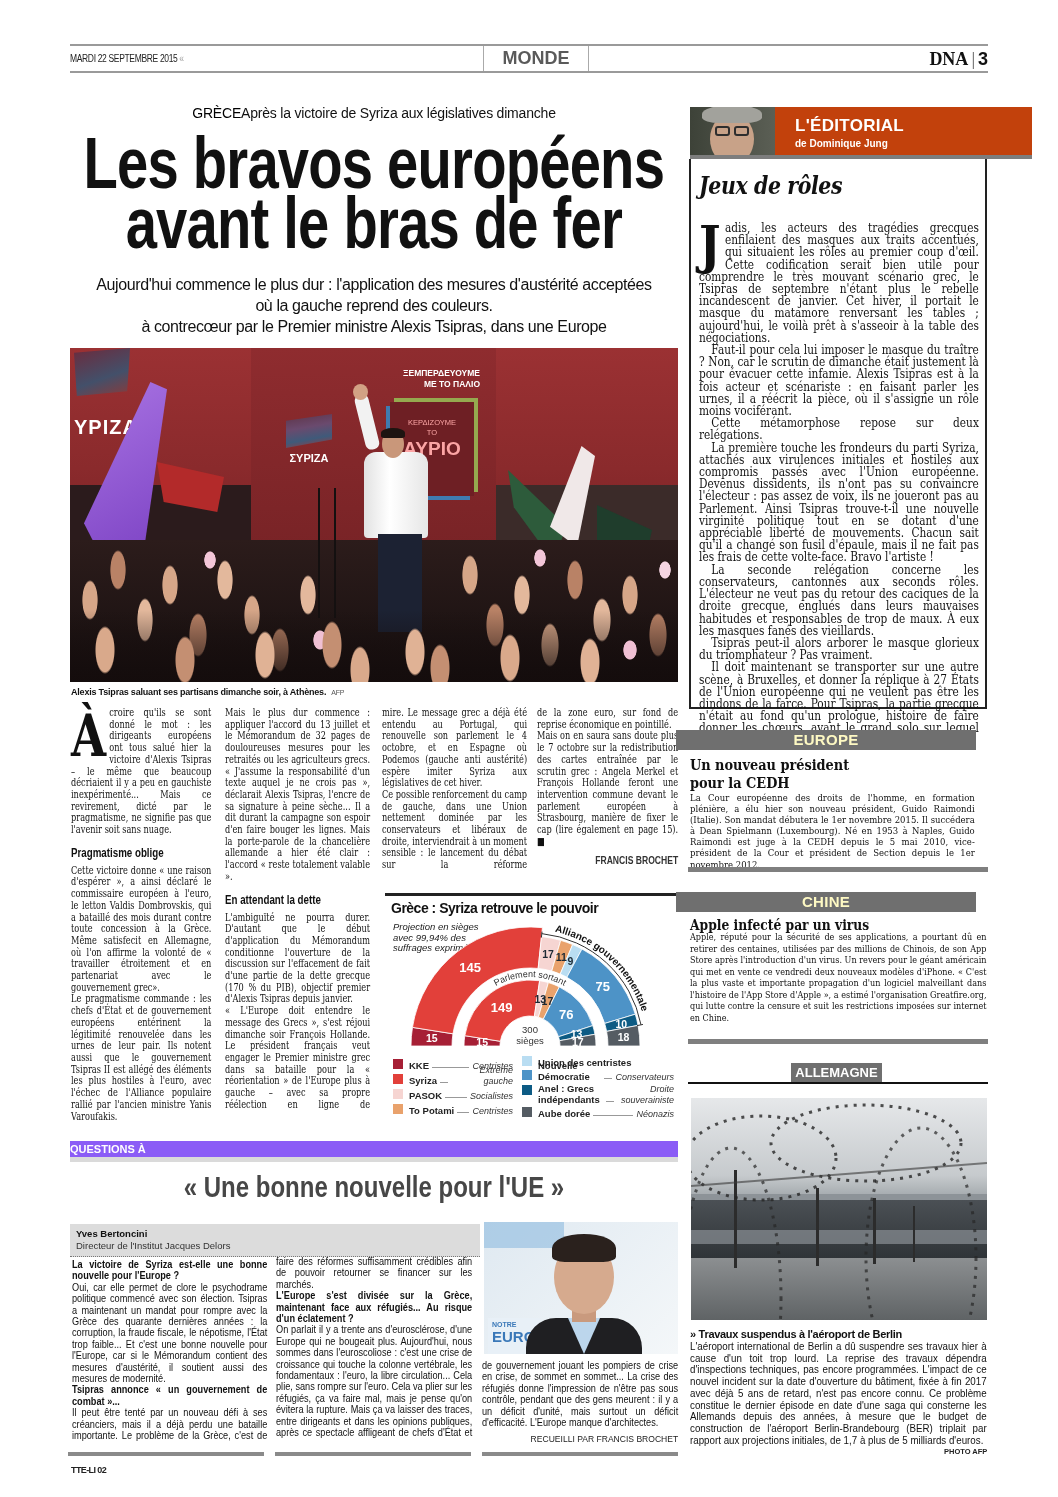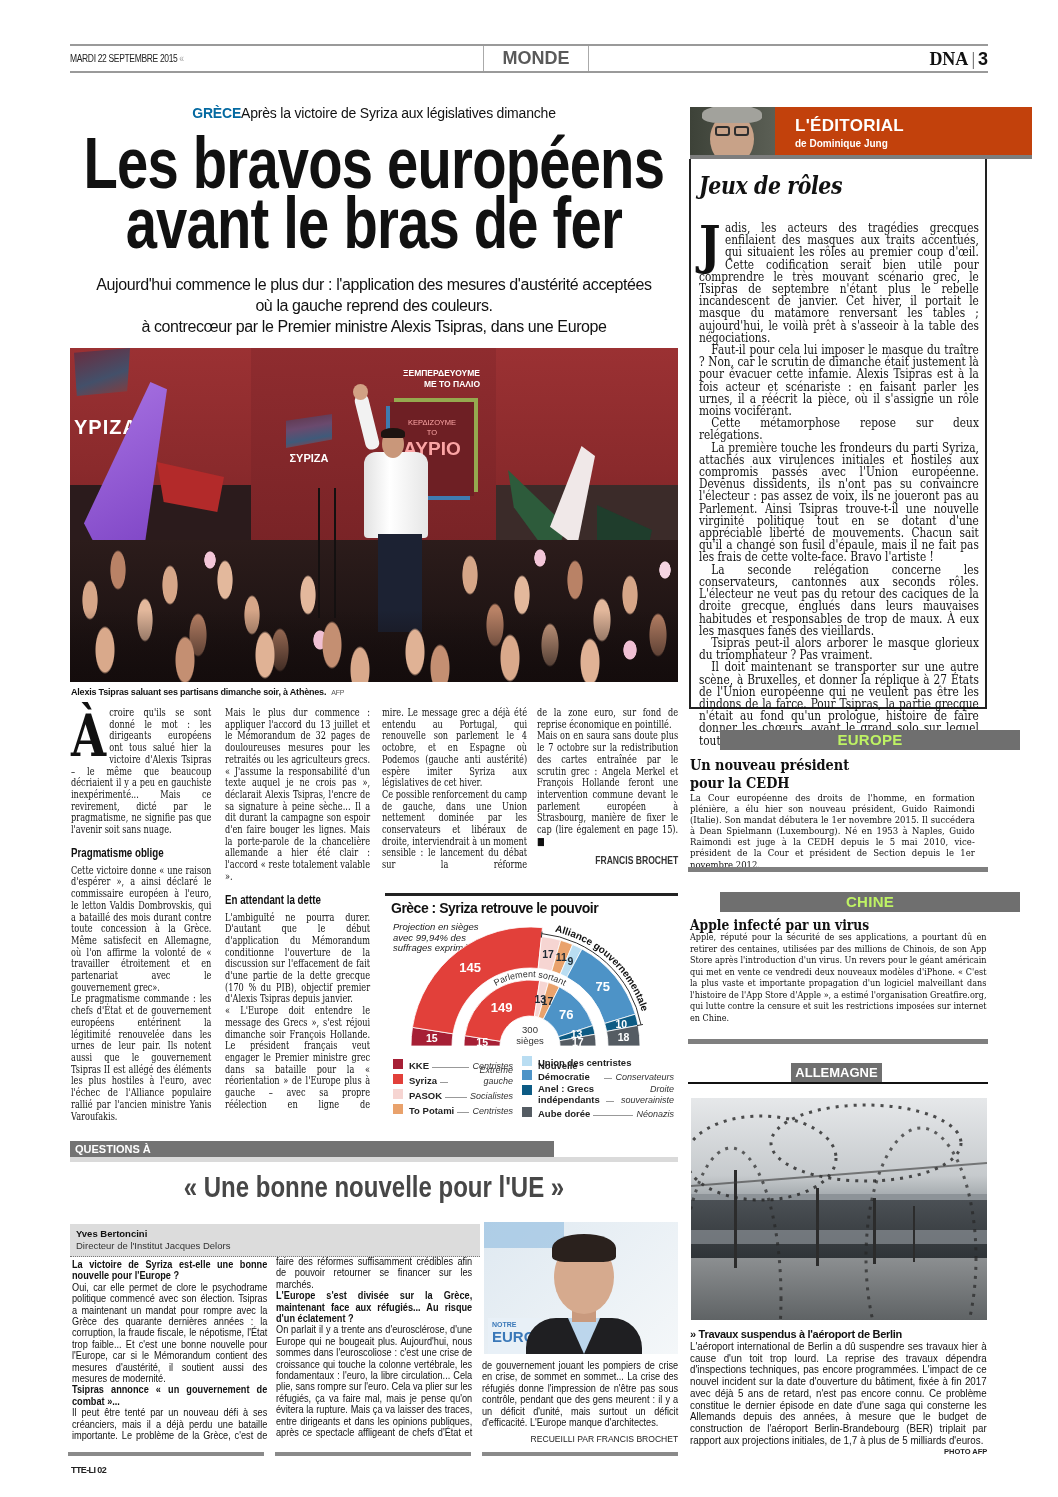--- a/index.html
+++ b/index.html
@@ -11,21 +11,21 @@
 .hdr-rule{position:absolute;left:70px;width:918px;height:2px;background:#9a9a9a}
 .hdr-date{left:70px;top:53px;font:10px/12px "Liberation Sans",sans-serif;letter-spacing:-0.4px;color:#222;transform:scaleX(.85);transform-origin:0 0;white-space:nowrap}
 .hdr-marker{color:#a0a0a0;margin-left:2px}
 .hdr-section{left:483px;top:46px;width:106px;height:25px;border-left:1px solid #aaa;border-right:1px solid #aaa;text-align:center;font:bold 18px/25px "Liberation Sans",sans-serif;color:#5a5a5a}
 .hdr-brand{left:900px;top:49px;width:88px;text-align:right;font:bold 18px/20px "Liberation Serif",serif;white-space:nowrap}
 .hdr-sep{font-weight:normal;color:#555;margin:0 3px}
 .hdr-page{font-family:"Liberation Sans",sans-serif}
 
 
 .kicker{left:70px;top:104px;width:608px;text-align:center;font:14px/18px "Liberation Sans",sans-serif;letter-spacing:-0.2px;white-space:nowrap}
-.kicker-tag{color:#0369a1;font-weight:bold;}
+.kicker-tag{color:#000000;font-weight:normal;}
 .headline{left:70px;top:133px;width:608px}
 .headline-line{display:block;width:779px;transform:scaleX(.78);transform-origin:0 0;text-align:center;font:bold 72px/60px "Liberation Sans",sans-serif;letter-spacing:-1px;color:#111;white-space:nowrap}
 .standfirst{left:60px;top:274px;width:628px;text-align:center;font:16px/21px "Liberation Sans",sans-serif;letter-spacing:-0.4px}
 .standfirst span{display:block;white-space:nowrap}
 
 
 .photo-main{left:70px;top:348px;width:608px;height:334px;overflow:hidden;background:#8a2a2c}
 .ph{position:absolute}
 .ph-wall{left:0;top:0;width:608px;height:200px;background:linear-gradient(180deg,#9b3133 0%,#8a2a2c 60%,#7a2426 100%)}
 .ph-center{left:181px;top:0;width:245px;height:205px;background:linear-gradient(180deg,#8f2c2f,#782326)}
@@ -116,21 +116,21 @@
 .legend-row{display:flex;align-items:flex-end;height:15px;font-family:"Liberation Sans",sans-serif}
 .legend-row.tall{height:23px}
 .sw{flex:none;width:10px;height:10px;margin:0 6px 2px 0}
 .lg-name{font:bold 9.5px/10.5px "Liberation Sans",sans-serif;color:#222}
 .lg-line{flex:1;border-bottom:1px solid #999;margin:0 3px 3px;min-width:8px}
 .lg-desc{font:italic 9px/10.5px "Liberation Sans",sans-serif;color:#333;text-align:right}
 .legend-row.tall .lg-name{width:66px}
 .legend-row.tall .lg-desc{width:58px}
 
 
-.qa-bar{left:70px;top:1141px;width:484px;height:16px;background:#737373;color:#fff;font:bold 11px/16px "Liberation Sans",sans-serif;padding-left:5px}
+.qa-bar{left:70px;top:1141px;width:608px;height:16px;background:#8b5cf6;color:#fff;font:bold 11px/16px "Liberation Sans",sans-serif;}
 .qa-band{left:70px;top:1157px;width:608px;height:5px;background:#dadada}
 .qa-title{left:70px;top:1170px;width:608px}
 .qa-title span{display:block;width:760px;transform:scaleX(.8);transform-origin:0 0;text-align:center;font:bold 30px/34px "Liberation Sans",sans-serif;color:#474747;white-space:nowrap}
 .qa-id{left:70px;top:1224px;width:410px;height:33px;background:#dcdcdc;border-bottom:1px dotted #777;padding:4px 0 0 6px}
 .qa-name{display:block;font:bold 9.5px/12px "Liberation Sans",sans-serif}
 .qa-role{display:block;font:9.5px/12px "Liberation Sans",sans-serif;color:#333}
 .qa-photo{left:484px;top:1222px;width:194px;height:132px;overflow:hidden;background:linear-gradient(135deg,#dfe9f1,#f4f7f9)}
 .qa-sx{transform:scaleX(.9);font:10.2px/11.4px "Liberation Sans",sans-serif;text-align:justify;color:#111}
 .qa-sx p{margin:0}
 .qa-sx .q{font-weight:bold}
@@ -143,21 +143,21 @@
 .ed-photo{position:absolute;left:0;top:0;width:85px;height:48px;overflow:hidden;background:linear-gradient(90deg,#3d4238,#5b5f55)}
 .ed-label{position:absolute;left:105px;top:9px;font:bold 17px/20px "Liberation Sans",sans-serif;color:#fff;letter-spacing:.3px}
 .ed-byline{position:absolute;left:105px;top:31px;font:bold 10px/12px "Liberation Sans",sans-serif;color:#fff}
 .ed-box{left:689px;top:159px;width:298px;height:550px;border:2px solid #222;border-top:none}
 .ed-title{position:absolute;left:8px;top:12px;width:200px;transform:scaleX(.82);transform-origin:0 0;font:italic bold 25px/30px "DejaVu Serif",serif;letter-spacing:-0.5px;white-space:nowrap}
 .ed-text{position:absolute;left:8px;top:63px;width:318px;transform:scaleX(.88);font:12px/12.2px "DejaVu Serif",serif;text-align:justify}
 .ed-text p{text-indent:14px}
 .ed-text p.first{text-indent:0}
 .dropcap-j{float:left;font:bold 52px/46px "DejaVu Serif",serif;margin:0 5px 0 0}
 
-.sec-bar{left:720px;width:300px;height:20px;background:#6f6f6f;color:#bef264;text-align:center;font:bold 15px/20px "Liberation Sans",sans-serif;letter-spacing:.3px}
+.sec-bar{left:676px;width:300px;height:20px;background:#6f6f6f;color:#fef9c3;text-align:center;font:bold 15px/20px "Liberation Sans",sans-serif;letter-spacing:.3px}
 .sec-rule{left:688px;width:300px;height:5px;background:#7f7f7f}
 .brief-head{left:690px;transform-origin:0 0;font:bold 15px/18px "DejaVu Serif",serif;white-space:nowrap}
 .brief-text{left:690px;font:10px/11.1px "DejaVu Serif",serif;text-align:justify}
 .tab-allemagne{left:791px;top:1063px;width:91px;height:20px;background:#6f6f6f;color:#fff;text-align:center;font:bold 13px/20px "Liberation Sans",sans-serif}
 .tab-line{left:688px;top:1082px;width:300px;height:2px;background:#111}
 .photo-airport{left:691px;top:1098px;width:296px;height:222px;overflow:hidden;background:linear-gradient(180deg,#e6e8ea 0%,#c6cacd 35%,#9ea4a8 46%)}
 .ap-head{left:690px;top:1327px;font:bold 11px/14px "Liberation Sans",sans-serif;letter-spacing:-0.3px;white-space:nowrap}
 .ap-text{left:690px;top:1341px;width:319px;transform:scaleX(.93);transform-origin:0 0;font:10.5px/11.7px "Liberation Sans",sans-serif;text-align:justify}
 .ap-credit{left:944px;top:1447px;width:58px;font:bold 7.5px/10px "Liberation Sans",sans-serif;color:#222}
 

